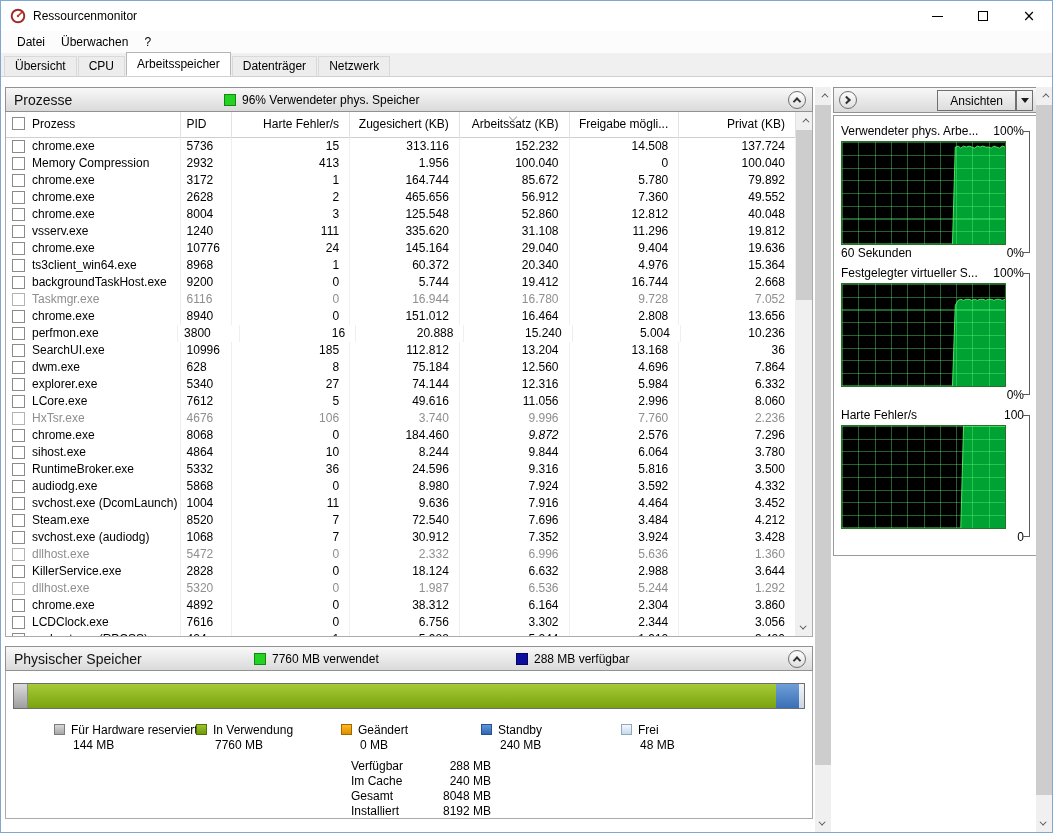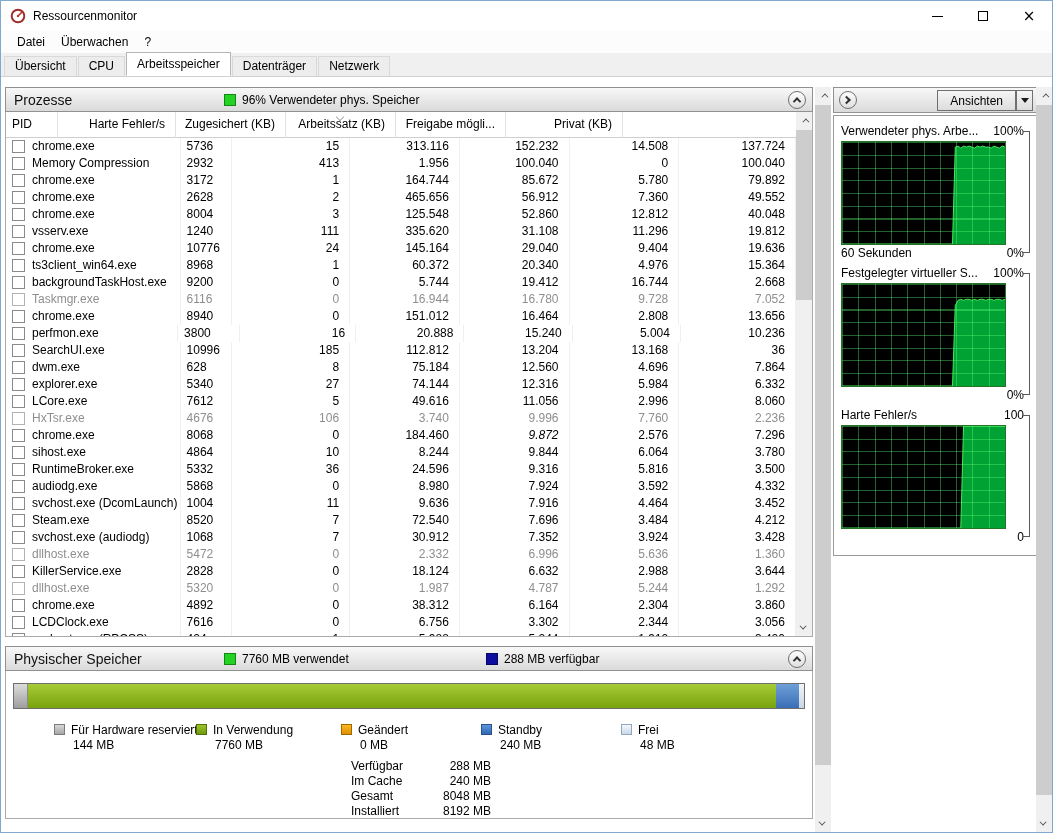--- a/index.html
+++ b/index.html
@@ -153,20 +153,21 @@
     <div id="proc-section">
       <div class="sec-header">
         <span class="sec-title" style="width:218px;">Prozesse</span>
         <span><span class="status-swatch sw-green"></span><span>96% Verwendeter phys. Speicher</span></span>
         <div class="round-btn">
             <span class="chev up"></span>
           </div>
       </div>
       <div class="proc-table">
         <div class="thead" id="thead">
+            <div class="th l" style="width: 175px;"><span class="cbx" style="display: inline-block; vertical-align: -2px; margin: 0px 7px 0px 0px;"></span><span>Prozess</span></div>
             <div class="th l" style="width: 52px;"><span>PID</span></div>
             <div class="th r" style="width: 118px;"><span>Harte Fehler/s</span></div>
             <div class="th r" style="width: 110px;"><span>Zugesichert (KB)</span></div>
             <div class="th r" style="width: 110px;"><span>Arbeitssatz (KB)</span><span class="sort-chev"></span></div>
             <div class="th r" style="width: 110px;"><span>Freigabe mögli...</span></div>
             <div class="th r" style="width: 117px;"><span>Privat (KB)</span></div>
           </div>
         <div class="tbody" id="tbody">
             <div class="trow">
               <div class="td name" style="width: 175px;">
@@ -481,21 +482,21 @@
               <div class="td r" style="width: 117px;">3.644</div>
             </div>
             <div class="trow dim">
               <div class="td name" style="width: 175px;">
                 <span class="cbx"></span>
                 <span>dllhost.exe</span>
               </div>
               <div class="td l" style="width: 52px; padding-left: 6px;">5320</div>
               <div class="td r" style="width: 118px;">0</div>
               <div class="td r" style="width: 110px;">1.987</div>
-              <div class="td r" style="width: 110px;">4.787</div>
+              <div class="td r" style="width: 110px;">6.536</div>
               <div class="td r" style="width: 110px;">5.244</div>
               <div class="td r" style="width: 117px;">1.292</div>
             </div>
             <div class="trow">
               <div class="td name" style="width: 175px;">
                 <span class="cbx"></span>
                 <span>chrome.exe</span>
               </div>
               <div class="td l" style="width: 52px; padding-left: 6px;">4892</div>
               <div class="td r" style="width: 118px;">0</div>
@@ -536,21 +537,21 @@
           <div class="sb-thumb" style="top:18px; height:170px;"></div>
           <div class="sb-btn" style="bottom:0; top:auto;">
               <span class="sb-chev down"></span>
             </div>
         </div>
       </div>
     </div>
 
     <div id="mem-section">
       <div class="sec-header">
-        <span class="sec-title" style="width:218px;">Physischer Speicher</span>
+        <span class="sec-title" style="width:248px;">Physischer Speicher</span>
         <span style="width:262px;"><span class="status-swatch sw-green"></span><span>7760 MB verwendet</span></span>
         <span><span class="status-swatch sw-navy"></span><span>288 MB verfügbar</span></span>
         <div class="round-btn">
             <span class="chev up"></span>
           </div>
       </div>
       <div class="mem-body">
         <div class="mem-bar" id="membar">
             <div class="seg seg-reserved" style="width: 1.76%;"></div>
             <div class="seg seg-inuse" style="width: 94.73%;"></div>

